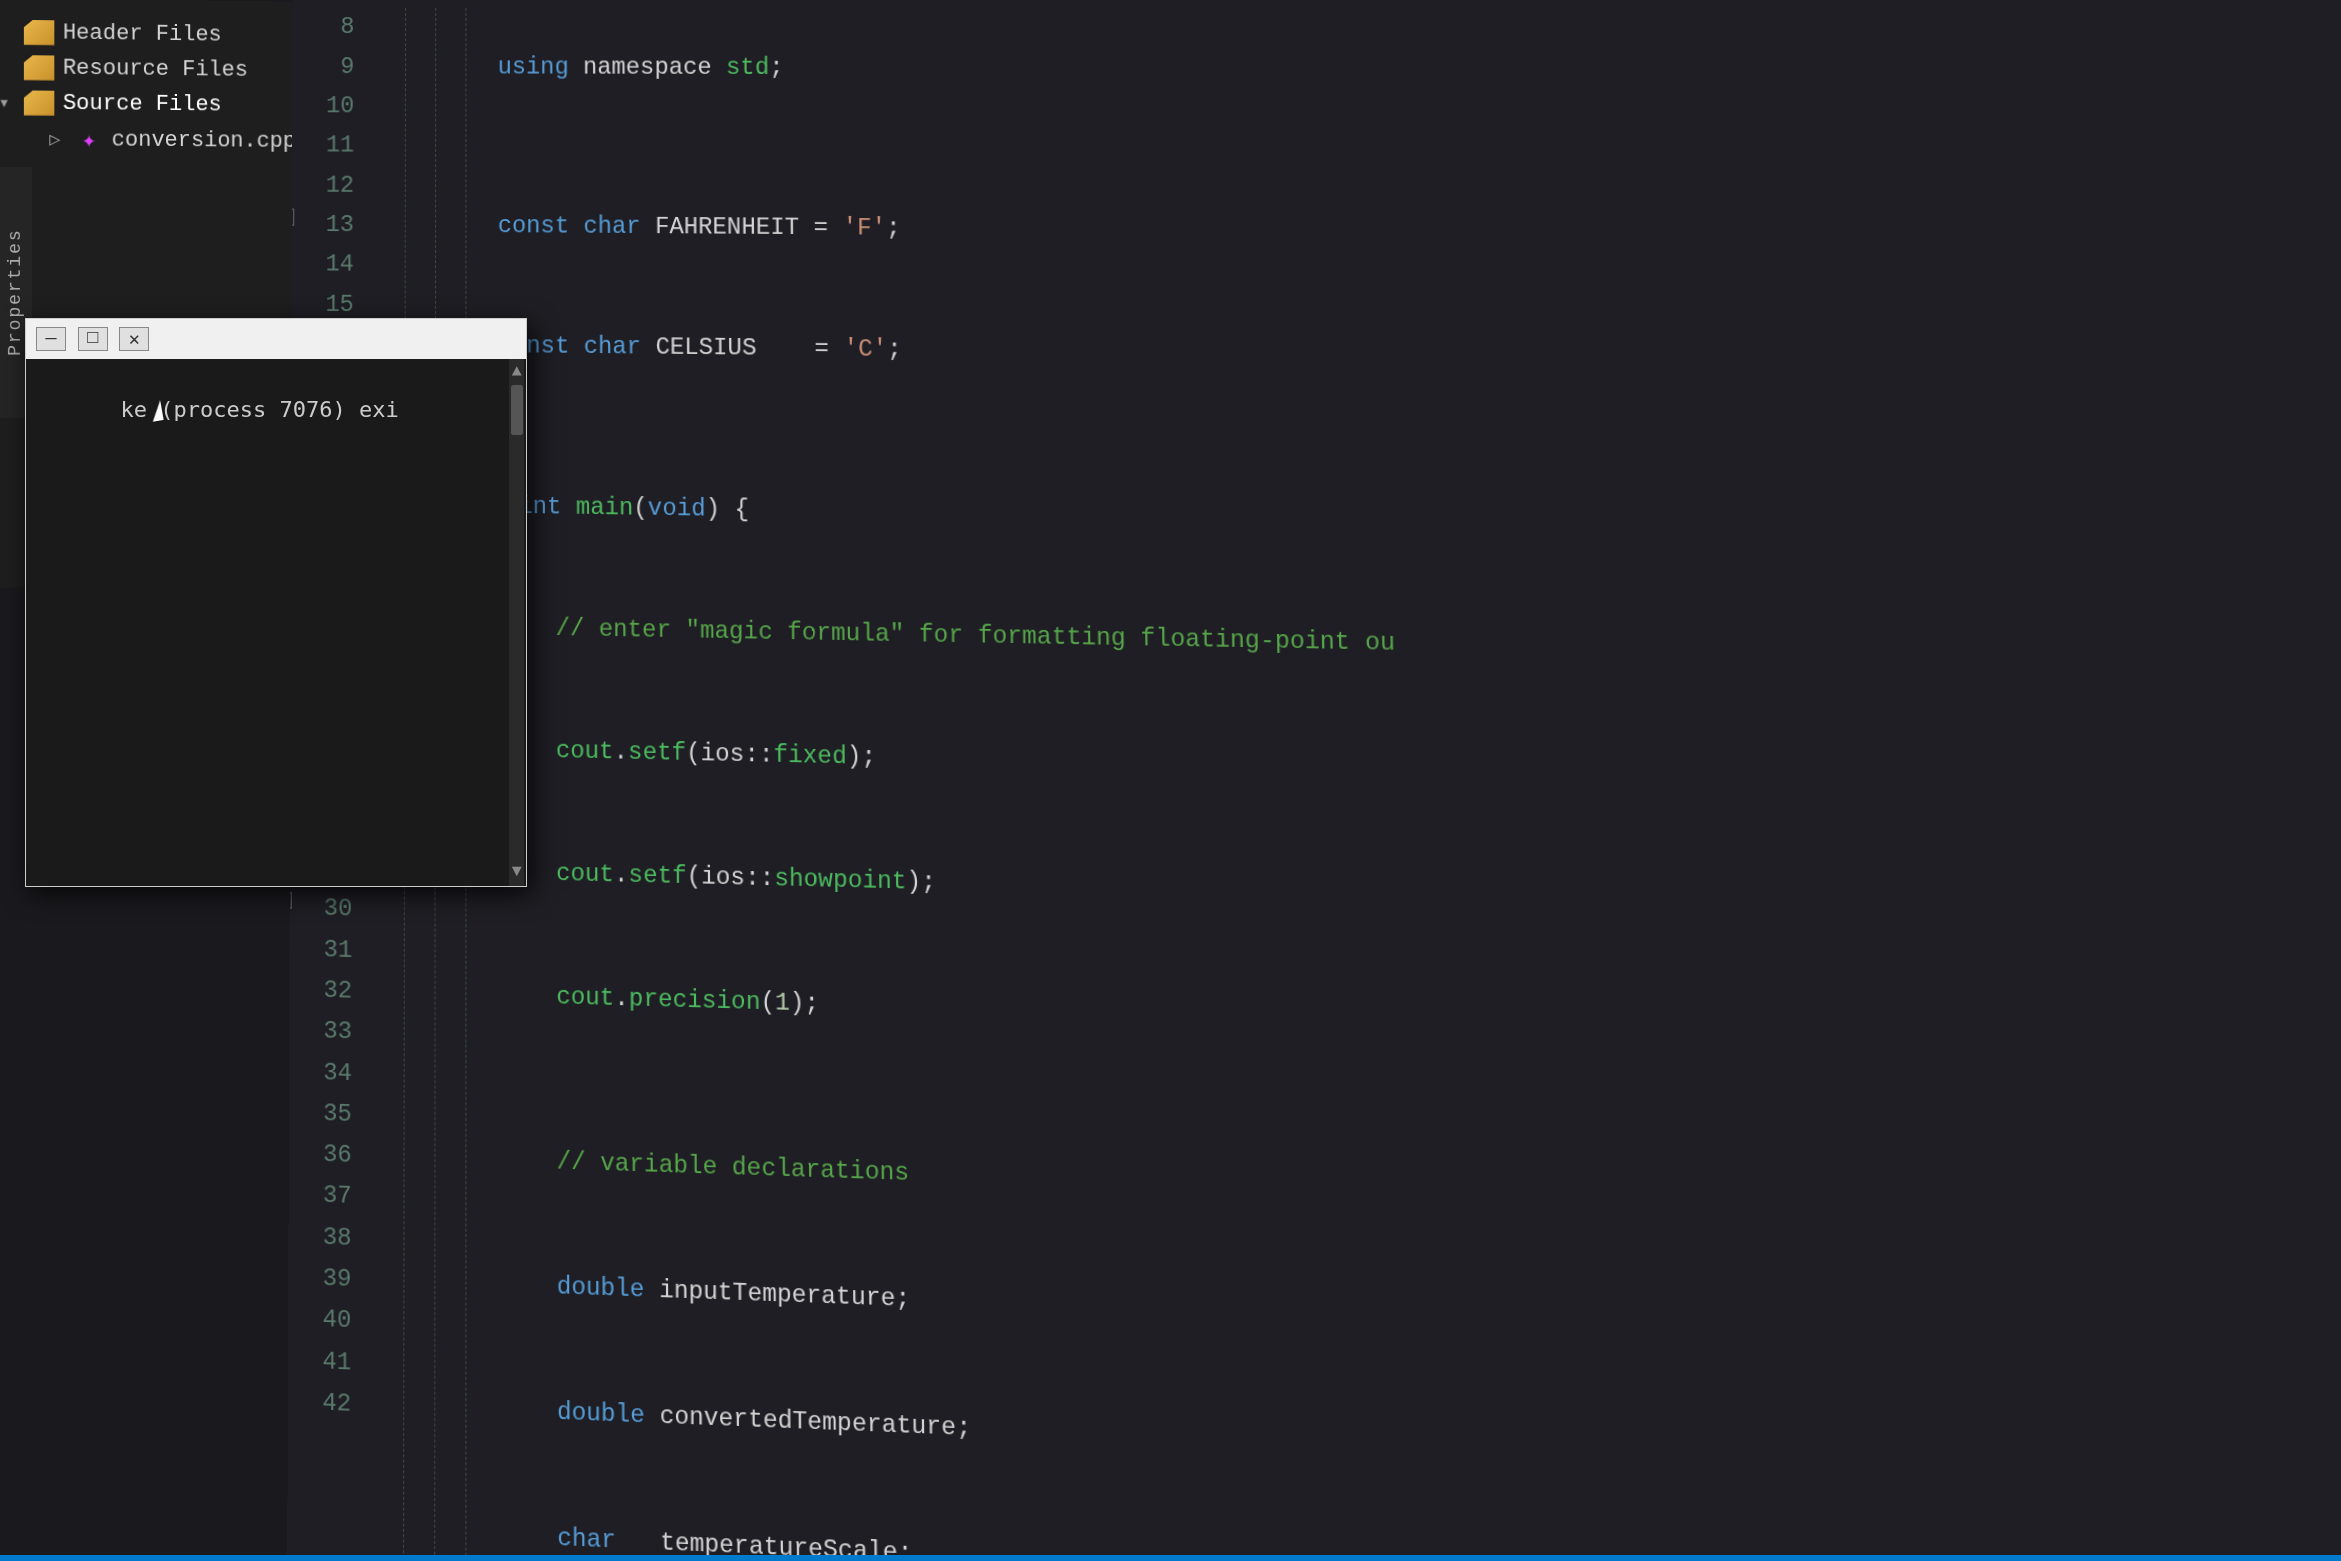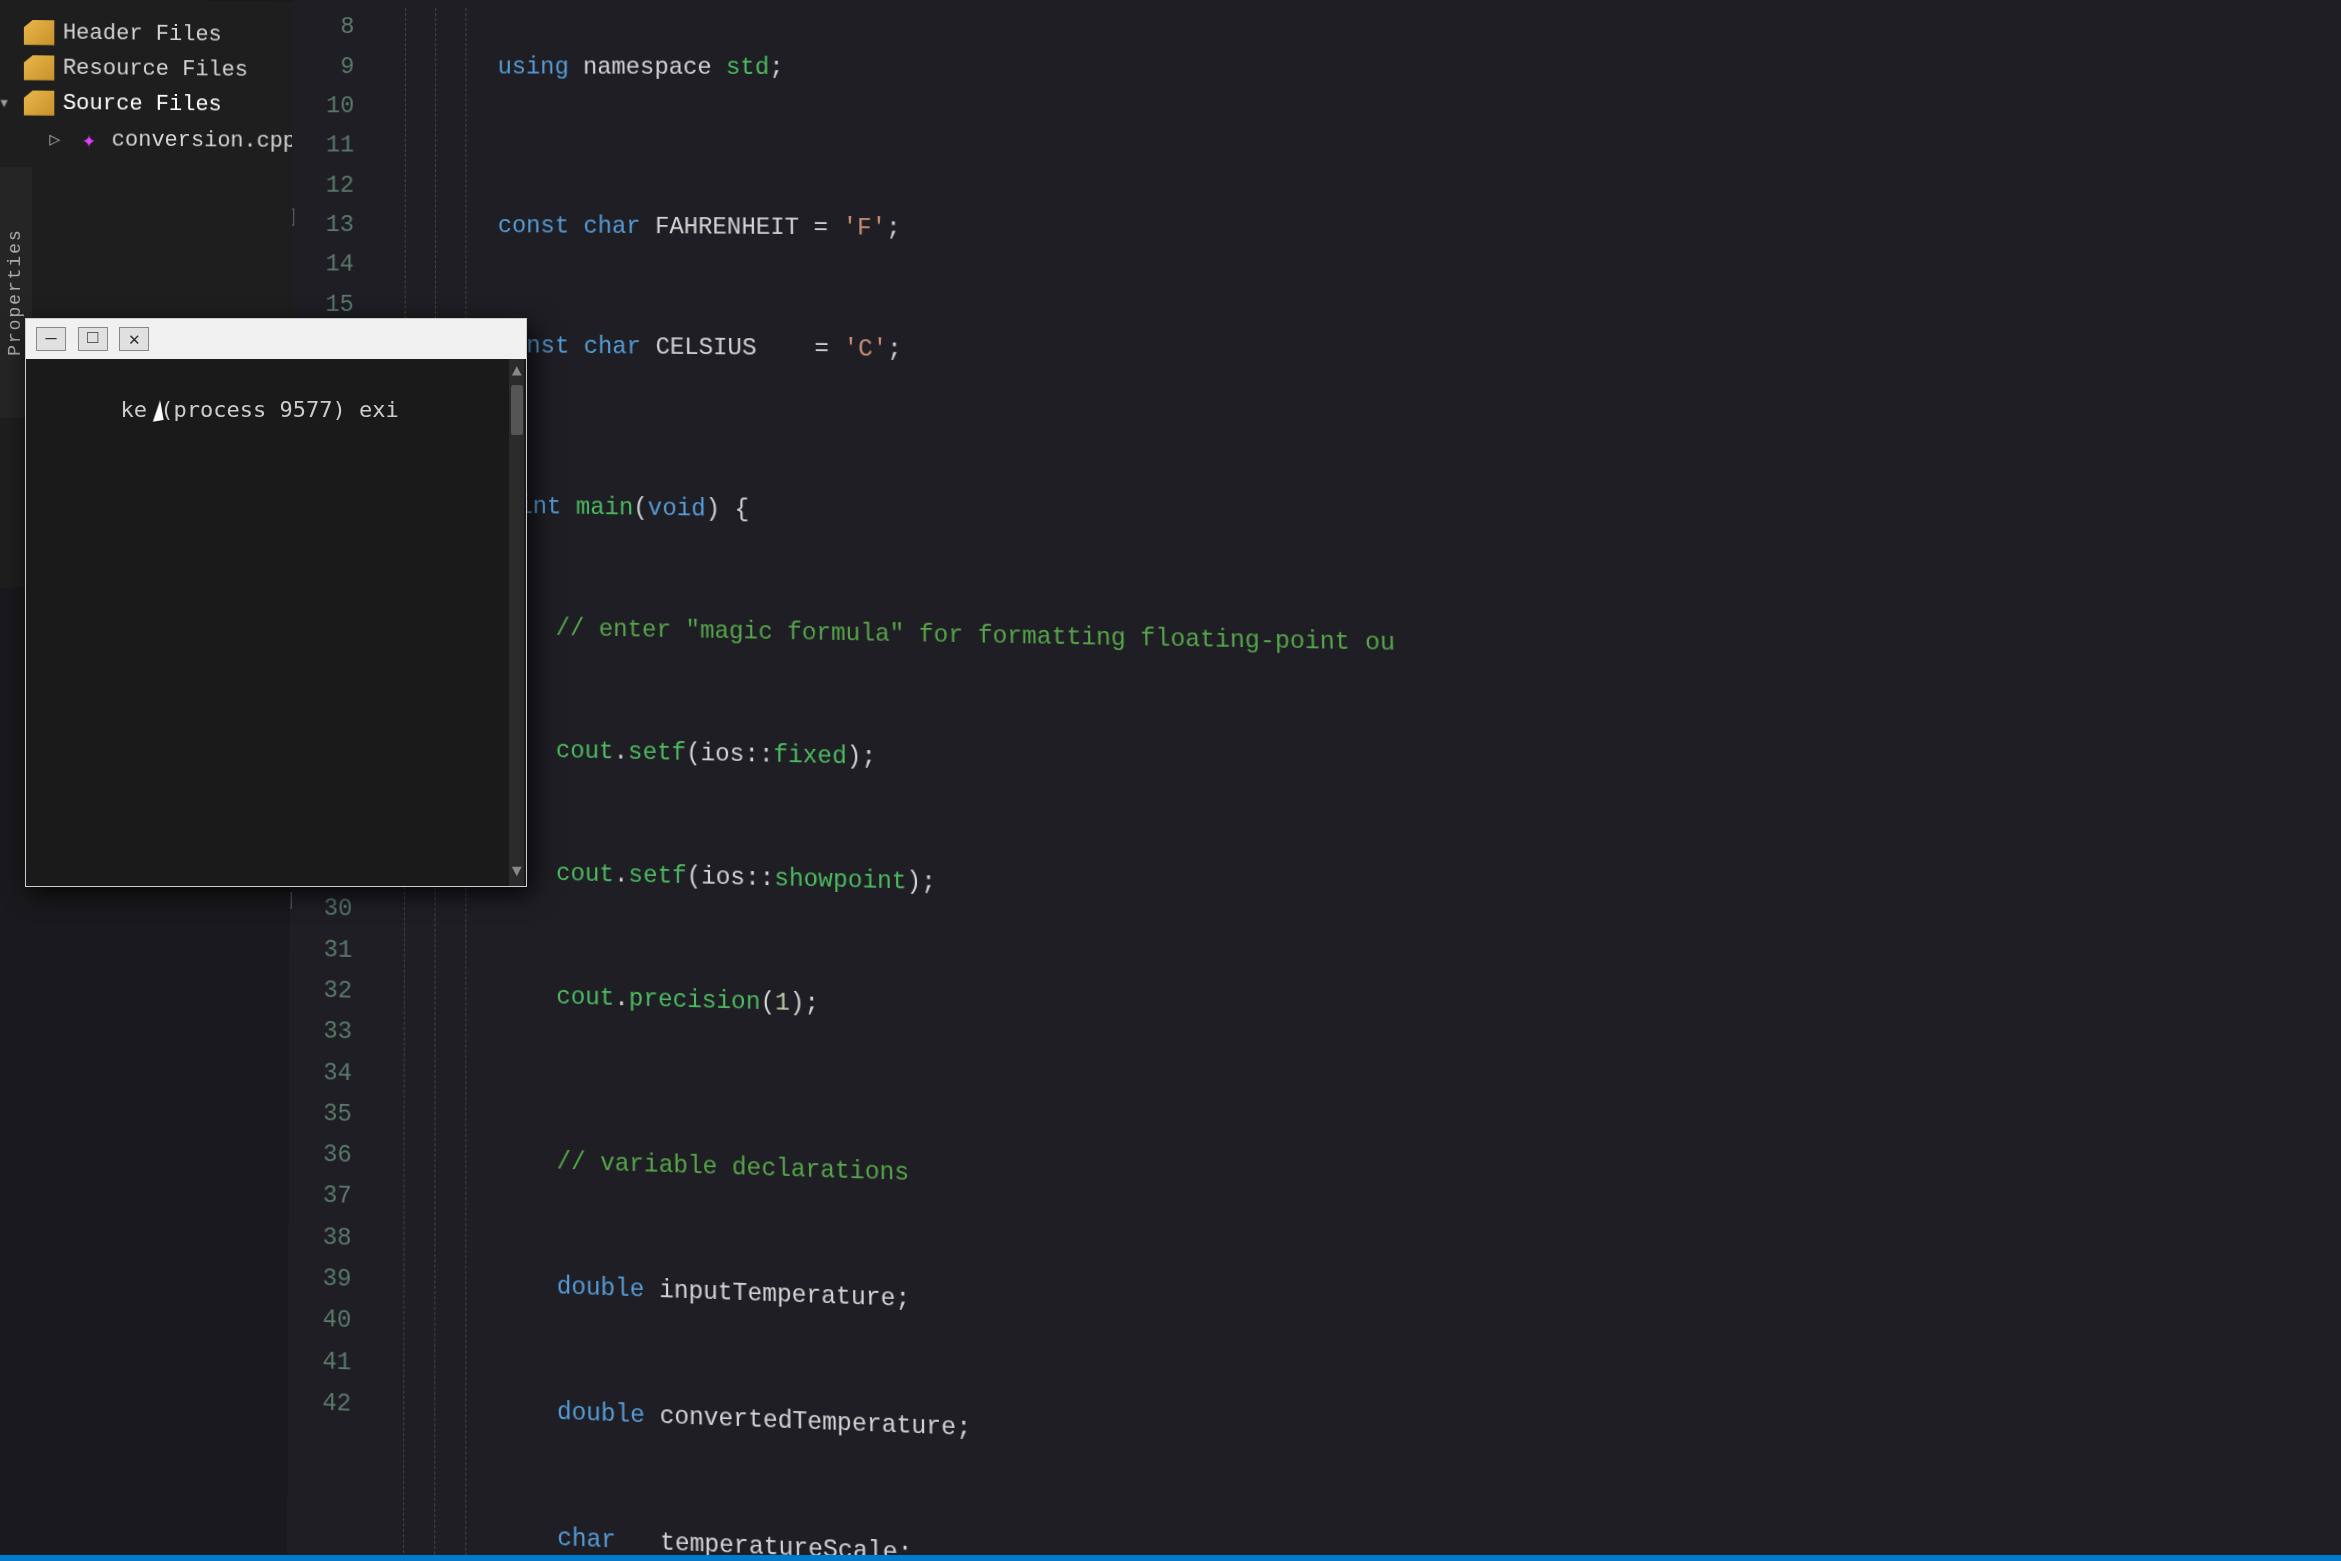--- a/index.html
+++ b/index.html
@@ -414,21 +414,21 @@
     </div>
     <div class="title-btn">
       <span>□</span>
     </div>
     <div class="title-btn">
       <span>✕</span>
     </div>
   </div>
   <div id="terminal-body">
     <div id="terminal-text">
-      <span>ke (process 9577) exi</span>
+      <span>ke (process 7076) exi</span>
     </div>
     <div id="terminal-scrollbar">
       <span class="scroll-arrow">▲</span>
       <div class="scroll-thumb"></div>
       <span class="scroll-arrow" style="position:absolute; bottom:5px;">▼</span>
     </div>
   </div>
 </div>
 
 <div id="cursor">

